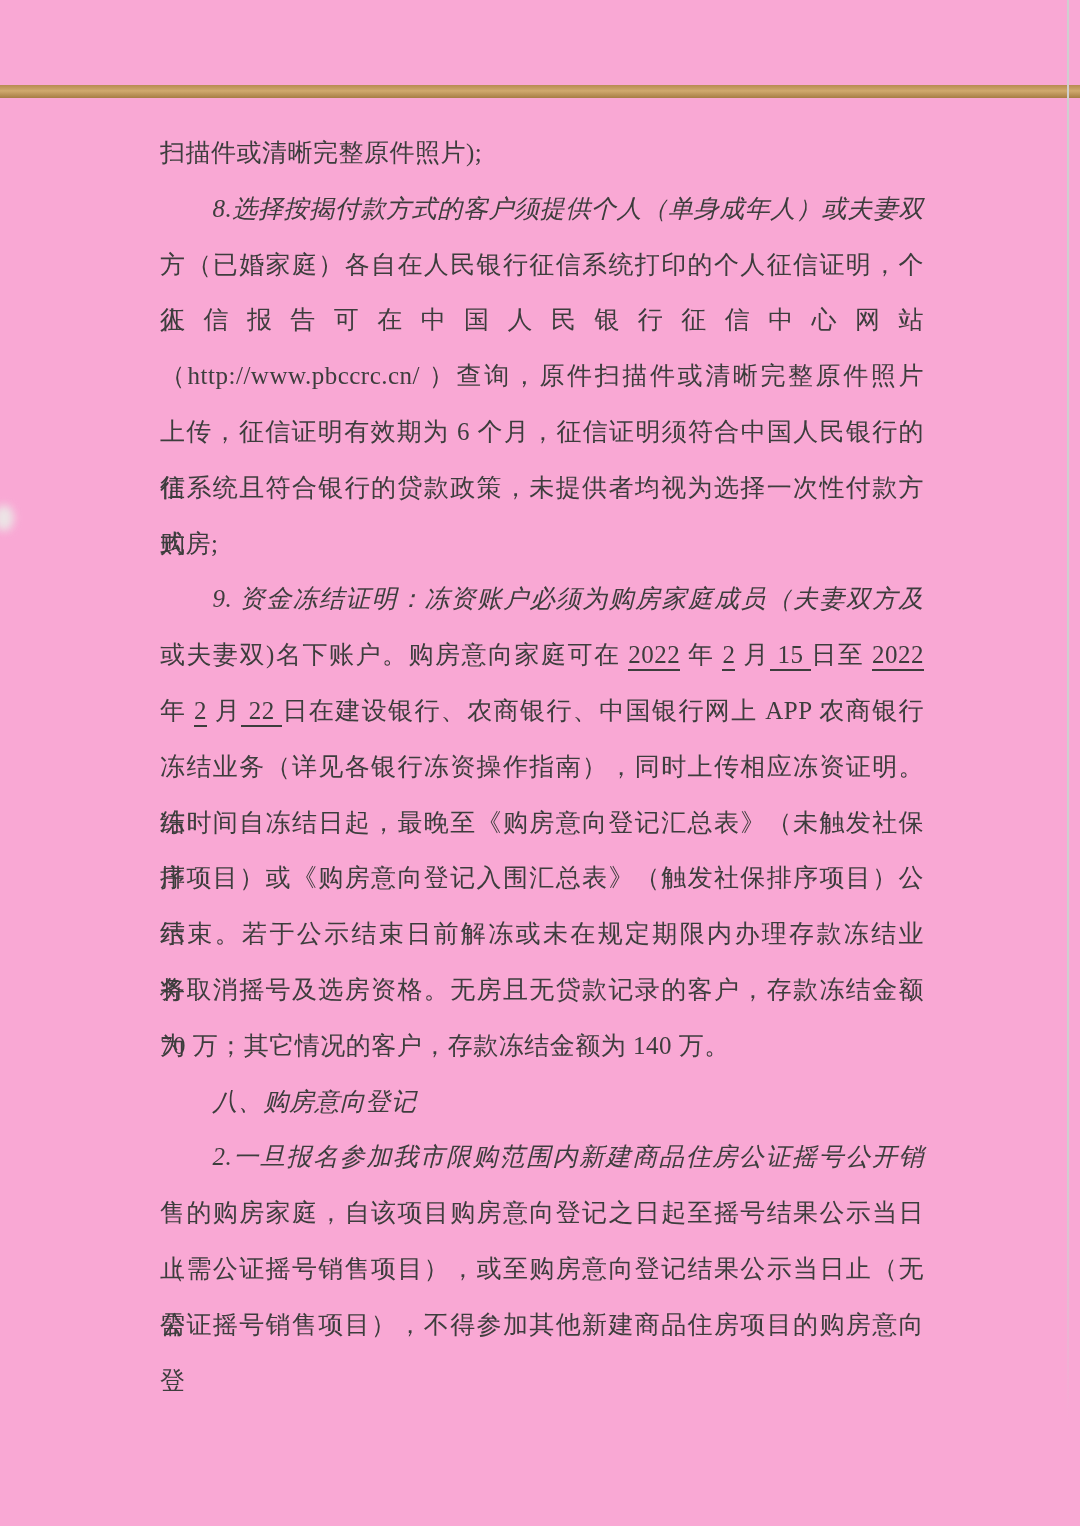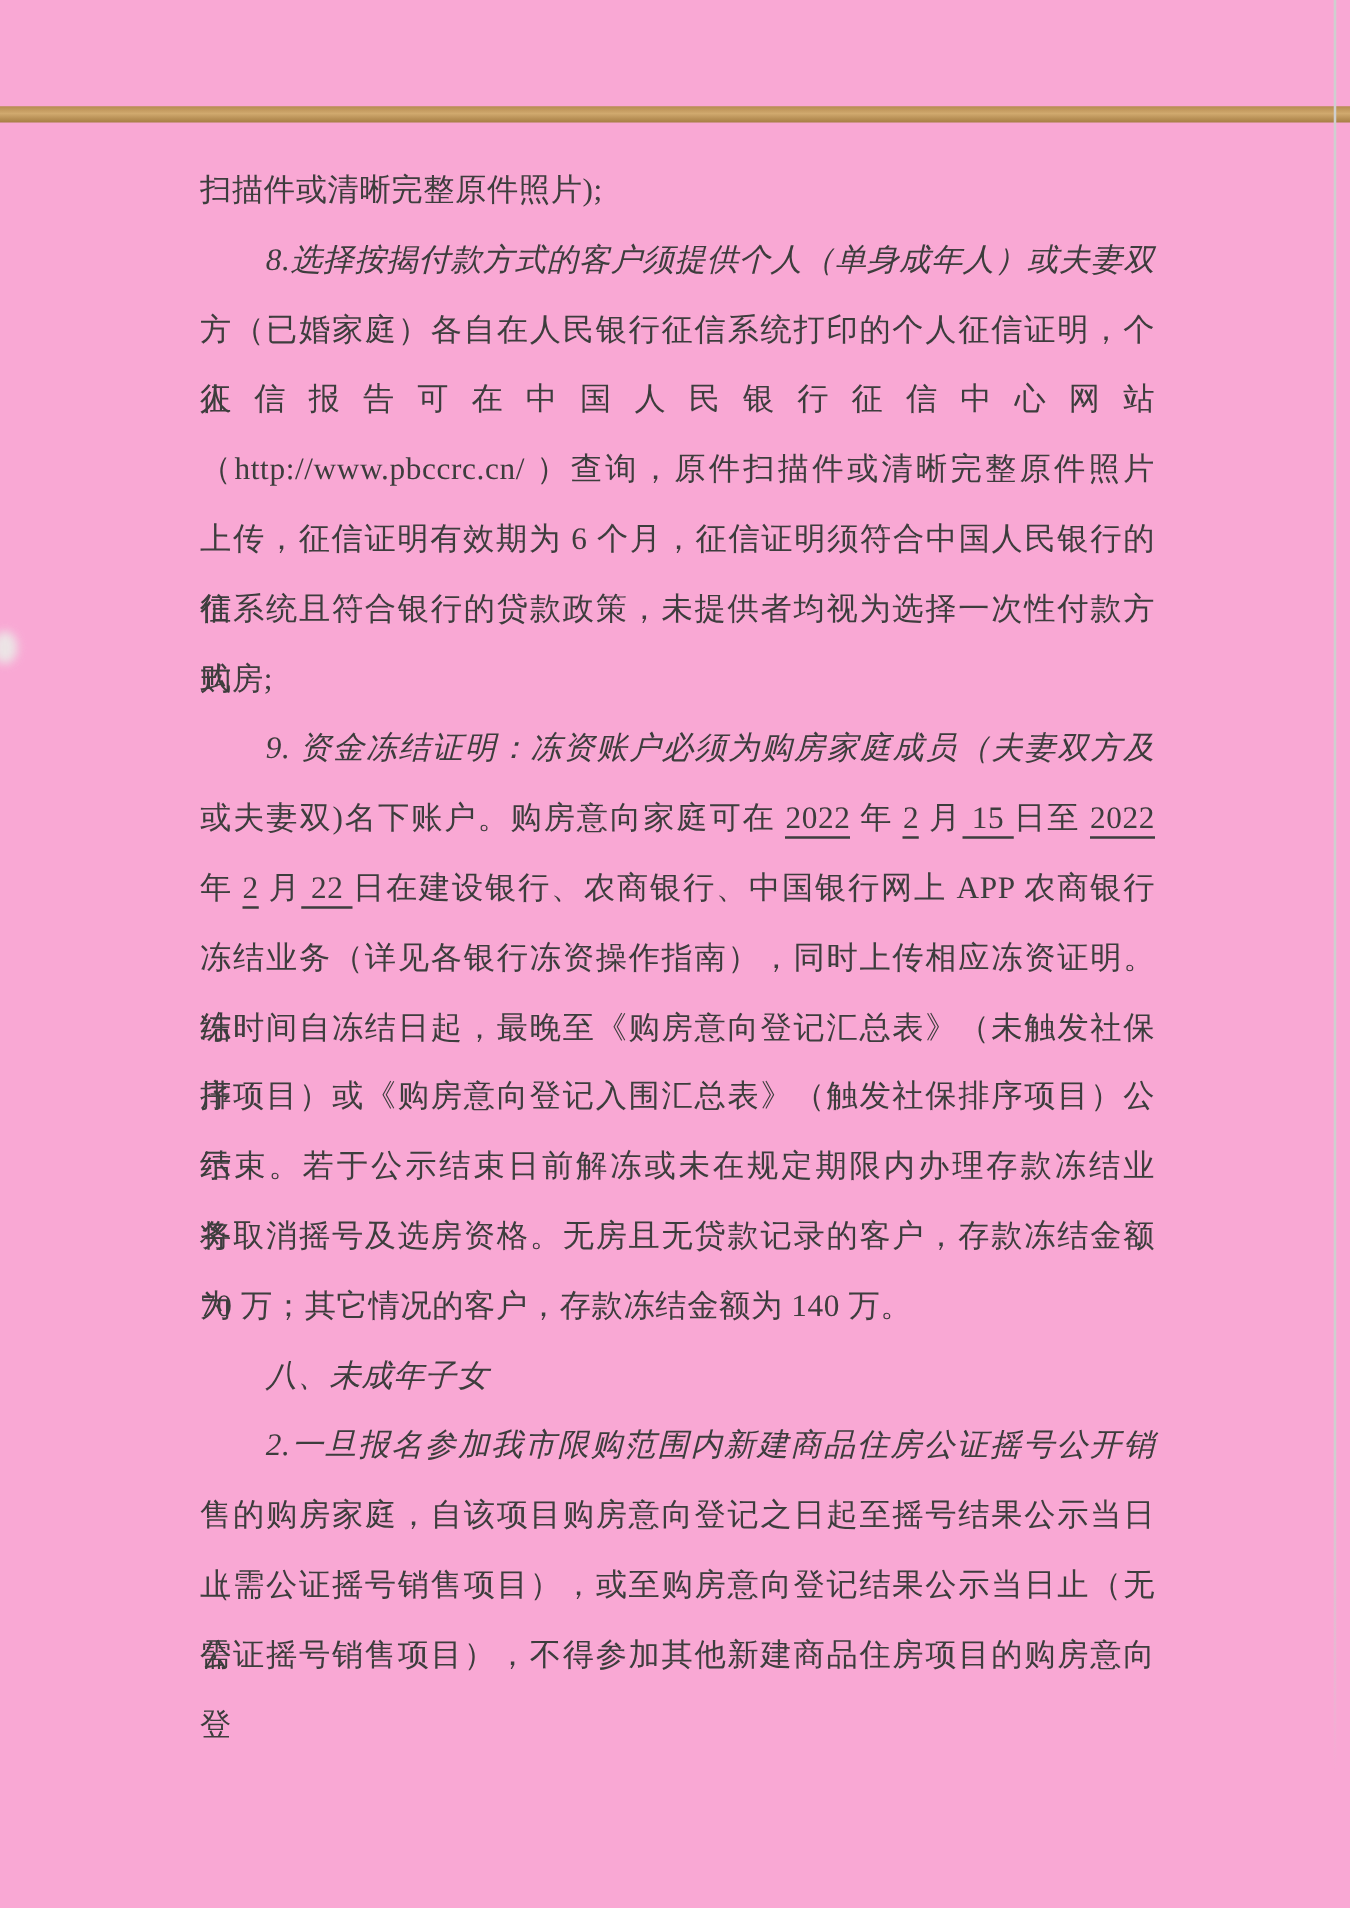--- a/index.html
+++ b/index.html
@@ -99,19 +99,19 @@
       <div class="line plain"><span>购房;</span></div>
       <div class="line indent"><span>9. 资金冻结证明：冻资账户必须为购房家庭成员（夫妻双方及</span></div>
       <div class="line"><span>或夫妻双)名下账户。购房意向家庭可在 </span><span class="u">2022</span><span> 年 </span><span class="u">2</span><span> 月</span><span class="u"> 15 </span><span> 日至 </span><span class="u">2022</span></div>
       <div class="line"><span>年 </span><span class="u">2</span><span> 月</span><span class="u"> 22 </span><span> 日在建设银行、农商银行、中国银行网上 APP 农商银行</span></div>
       <div class="line"><span>冻结业务（详见各银行冻资操作指南），同时上传相应冻资证明。冻</span></div>
       <div class="line"><span>结时间自冻结日起，最晚至《购房意向登记汇总表》（未触发社保排</span></div>
       <div class="line"><span>序项目）或《购房意向登记入围汇总表》（触发社保排序项目）公示</span></div>
       <div class="line"><span>结束。若于公示结束日前解冻或未在规定期限内办理存款冻结业务，</span></div>
       <div class="line"><span>将取消摇号及选房资格。无房且无贷款记录的客户，存款冻结金额为</span></div>
       <div class="line plain"><span>70 万；其它情况的客户，存款冻结金额为 140 万。</span></div>
-      <div class="line plain indent"><span>八、未成年子女</span></div>
+      <div class="line plain indent"><span>八、购房意向登记</span></div>
       <div class="line indent"><span>2.一旦报名参加我市限购范围内新建商品住房公证摇号公开销</span></div>
       <div class="line"><span>售的购房家庭，自该项目购房意向登记之日起至摇号结果公示当日止</span></div>
       <div class="line"><span>（需公证摇号销售项目），或至购房意向登记结果公示当日止（无需</span></div>
       <div class="line"><span>公证摇号销售项目），不得参加其他新建商品住房项目的购房意向登</span></div>
     </div>
 </div>
 
 </body></html>

